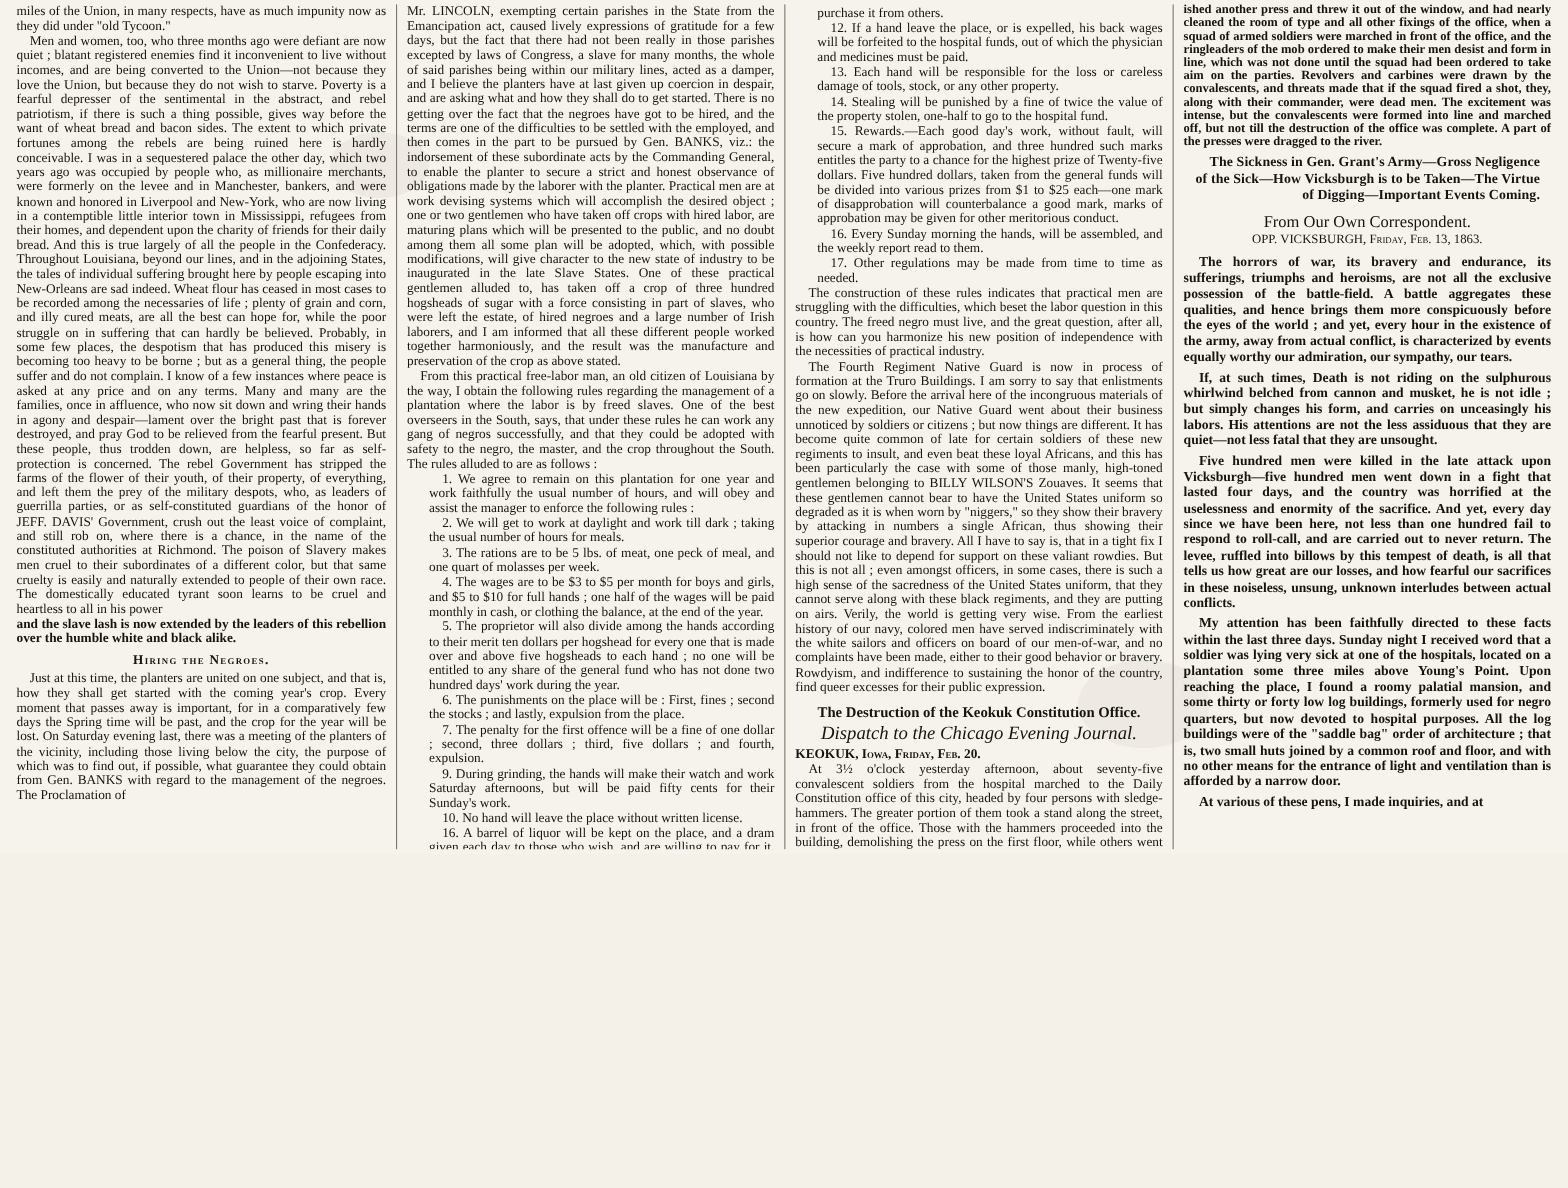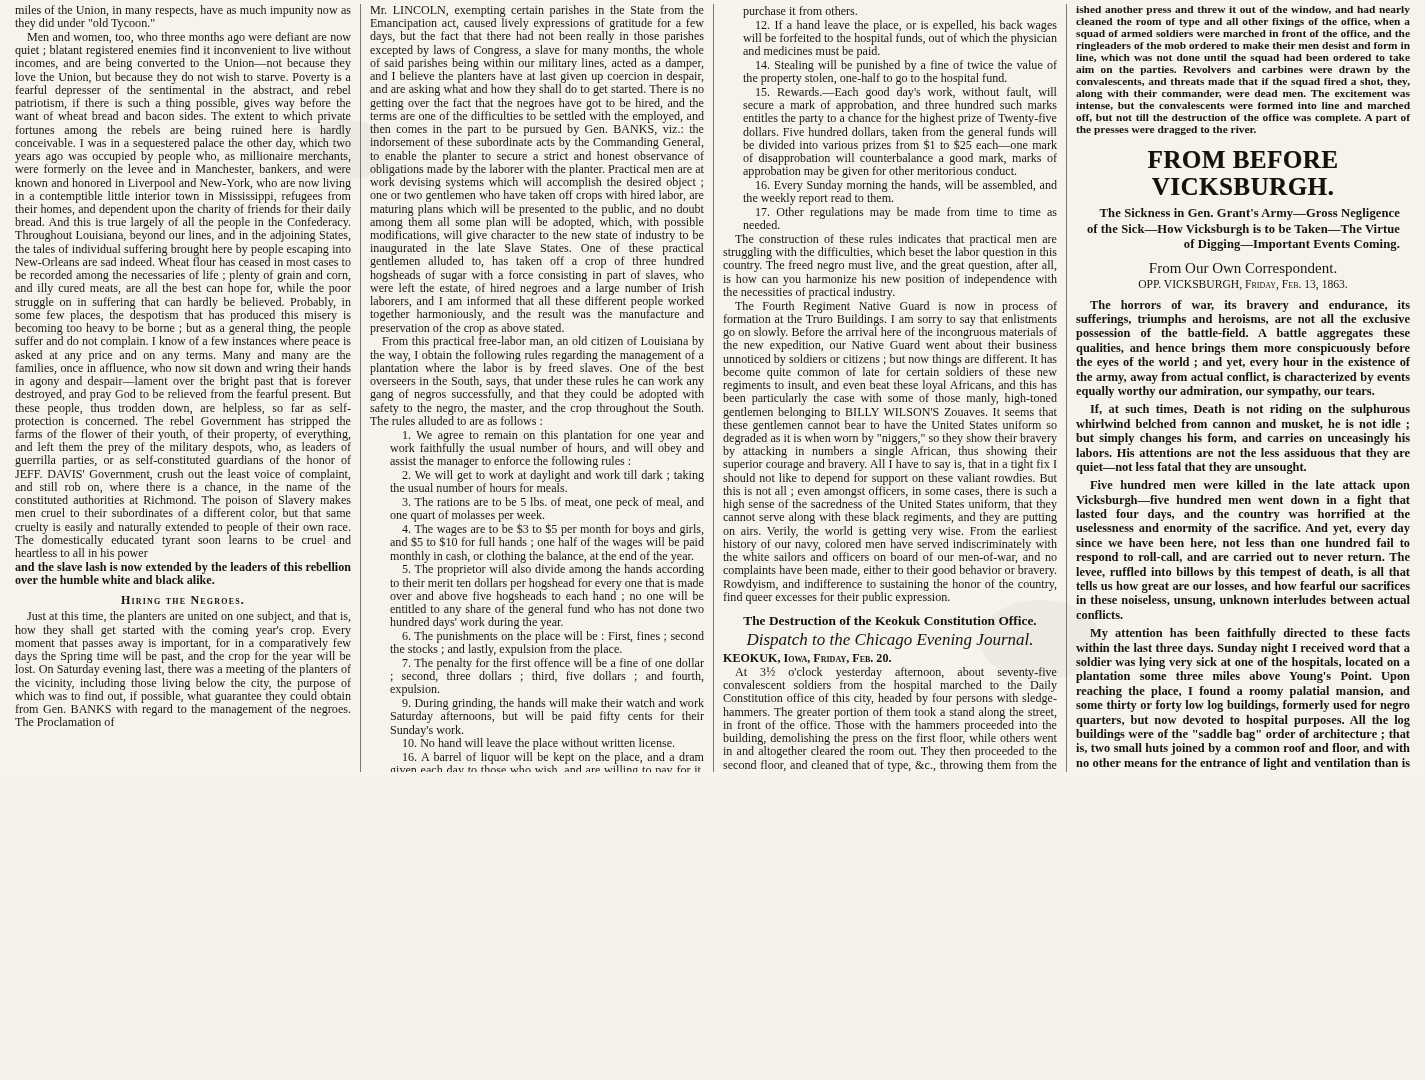--- a/index.html
+++ b/index.html
@@ -170,39 +170,39 @@
       <li>9. During grinding, the hands will make their watch and work Saturday afternoons, but will be paid fifty cents for their Sunday's work.</li>
       <li>10. No hand will leave the place without written license.</li>
       <li>16. A barrel of liquor will be kept on the place, and a dram given each day to those who wish, and are willing to pay for it, but no one will be allowed to</li>
     </ol>
   </div>
 
   <div class="col col3">
     <ol class="rules">
       <li class="noind" style="text-indent:0">purchase it from others.</li>
       <li>12. If a hand leave the place, or is expelled, his back wages will be forfeited to the hospital funds, out of which the physician and medicines must be paid.</li>
+      <li>13. Each hand will be responsible for the loss or careless damage of tools, stock, or any other property.</li>
       <li>14. Stealing will be punished by a fine of twice the value of the property stolen, one-half to go to the hospital fund.</li>
       <li>15. Rewards.—Each good day's work, without fault, will secure a mark of approbation, and three hundred such marks entitles the party to a chance for the highest prize of Twenty-five dollars. Five hundred dollars, taken from the general funds will be divided into various prizes from $1 to $25 each—one mark of disapprobation will counterbalance a good mark, marks of approbation may be given for other meritorious conduct.</li>
       <li>16. Every Sunday morning the hands, will be assembled, and the weekly report read to them.</li>
       <li>17. Other regulations may be made from time to time as needed.</li>
     </ol>
     <p>The construction of these rules indicates that practical men are struggling with the difficulties, which beset the labor question in this country. The freed negro must live, and the great question, after all, is how can you harmonize his new position of independence with the necessities of practical industry.</p>
     <p>The Fourth Regiment Native Guard is now in process of formation at the Truro Buildings. I am sorry to say that enlistments go on slowly. Before the arrival here of the incongruous materials of the new expedition, our Native Guard went about their business unnoticed by soldiers or citizens ; but now things are different. It has become quite common of late for certain soldiers of these new regiments to insult, and even beat these loyal Africans, and this has been particularly the case with some of those manly, high-toned gentlemen belonging to BILLY WILSON'S Zouaves. It seems that these gentlemen cannot bear to have the United States uniform so degraded as it is when worn by "niggers," so they show their bravery by attacking in numbers a single African, thus showing their superior courage and bravery. All I have to say is, that in a tight fix I should not like to depend for support on these valiant rowdies. But this is not all ; even amongst officers, in some cases, there is such a high sense of the sacredness of the United States uniform, that they cannot serve along with these black regiments, and they are putting on airs. Verily, the world is getting very wise. From the earliest history of our navy, colored men have served indiscriminately with the white sailors and officers on board of our men-of-war, and no complaints have been made, either to their good behavior or bravery. Rowdyism, and indifference to sustaining the honor of the country, find queer excesses for their public expression.</p>
 
     <div class="ctr-head">The Destruction of the Keokuk Constitution Office.</div>
     <div class="ctr-sub">Dispatch to the Chicago Evening Journal.</div>
     <p class="noind"><span class="ital-dateline">KEOKUK, Iowa, Friday, Feb. 20.</span></p>
     <p>At 3½ o'clock yesterday afternoon, about seventy-five convalescent soldiers from the hospital marched to the Daily Constitution office of this city, headed by four persons with sledge-hammers. The greater portion of them took a stand along the street, in front of the office. Those with the hammers proceeded into the building, demolishing the press on the first floor, while others went in and altogether cleared the room out. They then proceeded to the second floor, and cleaned that of type, &amp;c., throwing them from the window. They demolished a press on this floor. They next proceeded to the third floor, and demo-</p>
   </div>
 
   <div class="col col4 rightcol">
     <div class="topfrag">
       <p>ished another press and threw it out of the window, and had nearly cleaned the room of type and all other fixings of the office, when a squad of armed soldiers were marched in front of the office, and the ringleaders of the mob ordered to make their men desist and form in line, which was not done until the squad had been ordered to take aim on the parties. Revolvers and carbines were drawn by the convalescents, and threats made that if the squad fired a shot, they, along with their commander, were dead men. The excitement was intense, but the convalescents were formed into line and marched off, but not till the destruction of the office was complete. A part of the presses were dragged to the river.</p>
     </div>
-    <div class="bigheadline">FROM BEFORE VICKSBURGH.</div>
     <div class="deck">The Sickness in Gen. Grant's Army—Gross Negligence of the Sick—How Vicksburgh is to be Taken—The Virtue of Digging—Important Events Coming.</div>
     <div class="deck2">From Our Own Correspondent.</div>
     <div class="dateline">OPP. VICKSBURGH, Friday, Feb. 13, 1863.</div>
     <p>The horrors of war, its bravery and endurance, its sufferings, triumphs and heroisms, are not all the exclusive possession of the battle-field. A battle aggregates these qualities, and hence brings them more conspicuously before the eyes of the world ; and yet, every hour in the existence of the army, away from actual conflict, is characterized by events equally worthy our admiration, our sympathy, our tears.</p>
     <p>If, at such times, Death is not riding on the sulphurous whirlwind belched from cannon and musket, he is not idle ; but simply changes his form, and carries on unceasingly his labors. His attentions are not the less assiduous that they are quiet—not less fatal that they are unsought.</p>
     <p>Five hundred men were killed in the late attack upon Vicksburgh—five hundred men went down in a fight that lasted four days, and the country was horrified at the uselessness and enormity of the sacrifice. And yet, every day since we have been here, not less than one hundred fail to respond to roll-call, and are carried out to never return. The levee, ruffled into billows by this tempest of death, is all that tells us how great are our losses, and how fearful our sacrifices in these noiseless, unsung, unknown interludes between actual conflicts.</p>
     <p>My attention has been faithfully directed to these facts within the last three days. Sunday night I received word that a soldier was lying very sick at one of the hospitals, located on a plantation some three miles above Young's Point. Upon reaching the place, I found a roomy palatial mansion, and some thirty or forty low log buildings, formerly used for negro quarters, but now devoted to hospital purposes. All the log buildings were of the "saddle bag" order of architecture ; that is, two small huts joined by a common roof and floor, and with no other means for the entrance of light and ventilation than is afforded by a narrow door.</p>
     <p>At various of these pens, I made inquiries, and at</p>
   </div>
 

